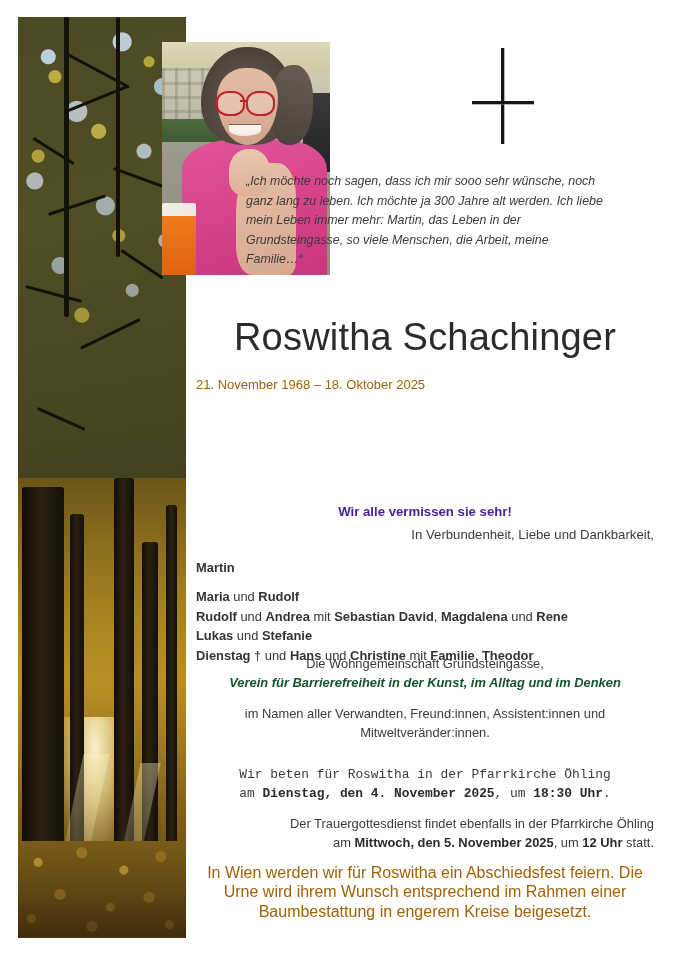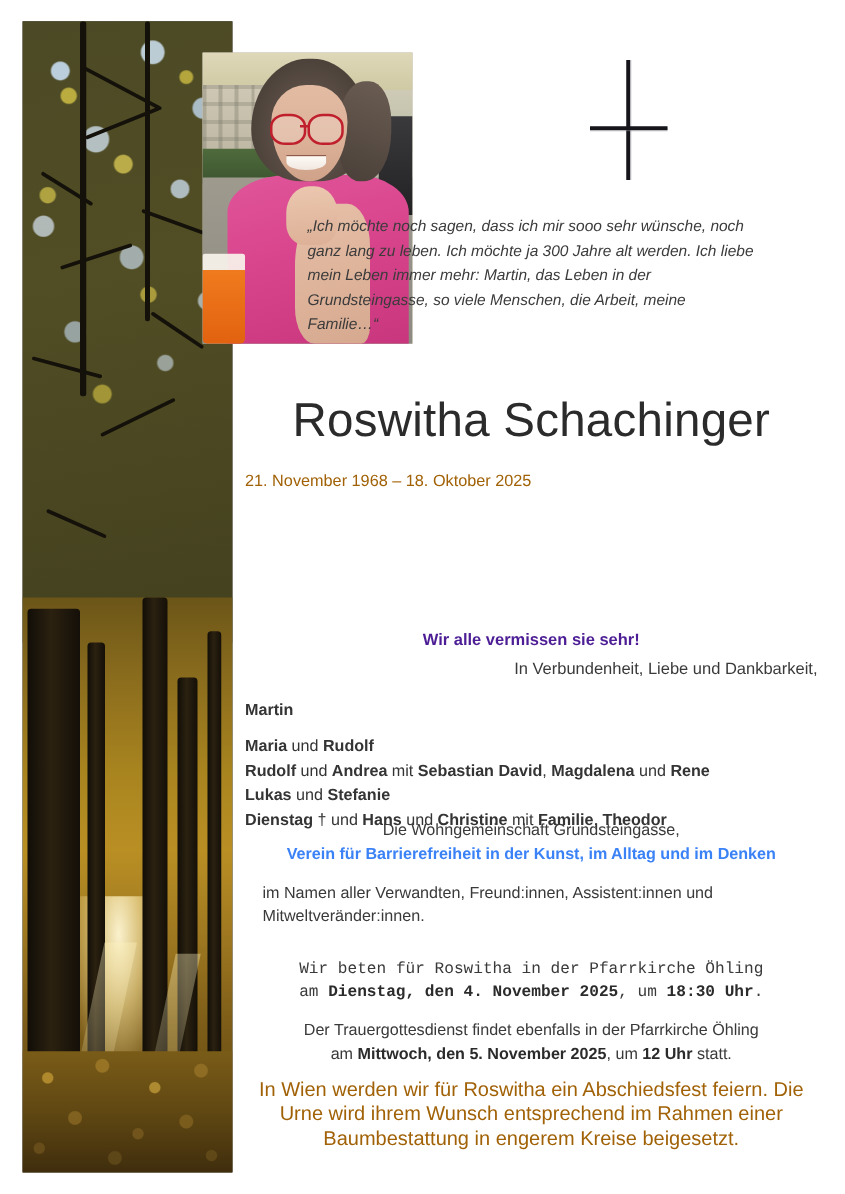--- a/index.html
+++ b/index.html
@@ -209,32 +209,32 @@
   .family-block {
     position: absolute; left: 0; top: 558px; width: 458px;
     text-align: left; font-size: 12.9px; line-height: 19.4px; color: #343434;
   }
   .family-block .lead { font-weight: bold; display:block; margin-bottom: 10px; }
   .family-block b { font-weight: bold; }
   .org-block {
     position: absolute; left: 0; top: 654px; width: 458px;
     text-align: center; font-size: 12.9px; line-height: 19.4px; color: #3a3a3a;
   }
-  .org-block b { font-weight: bold; color:#3b82f6; }
+  .org-block b { font-weight: bold; color:#14532d;font-style:italic; }
   .behalf-block {
     position: absolute; left: 14px; top: 704px; width: 430px;
-    font-size: 12.9px; line-height: 19.4px; color: #3a3a3a;
+    text-align: center; font-size: 12.9px; line-height: 19.4px; color: #3a3a3a;
   }
   .service-one {
     position: absolute; left: 0; top: 765px; width: 458px;
     text-align: center; font-size: 12.9px; line-height: 19.4px; color: #3a3a3a; font-family: Liberation Mono, monospace;
   }
   .service-two {
     position: absolute; left: 0; top: 814px; width: 458px;
-    text-align: center; font-size: 12.9px; line-height: 19.4px; color: #3a3a3a;
+    text-align: right; font-size: 12.9px; line-height: 19.4px; color: #3a3a3a;
   }
   .service-one b, .service-two b { font-weight: bold; color:#2b2b2b; }
   .closing-block {
     position: absolute; left: 10px; top: 863px; width: 438px;
     text-align: center; font-size: 16px; line-height: 19.4px; color: #a16207;
   }
 </style>
 </head>
 <body>
 

